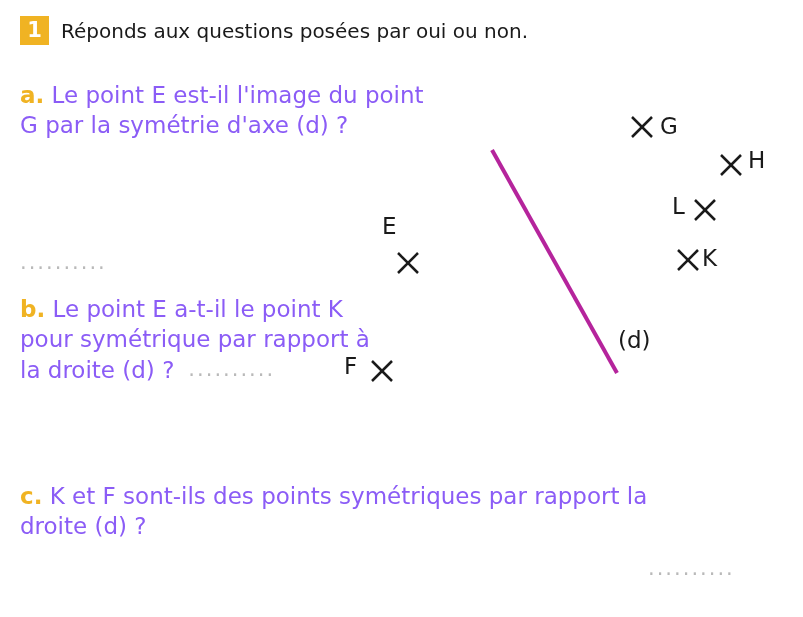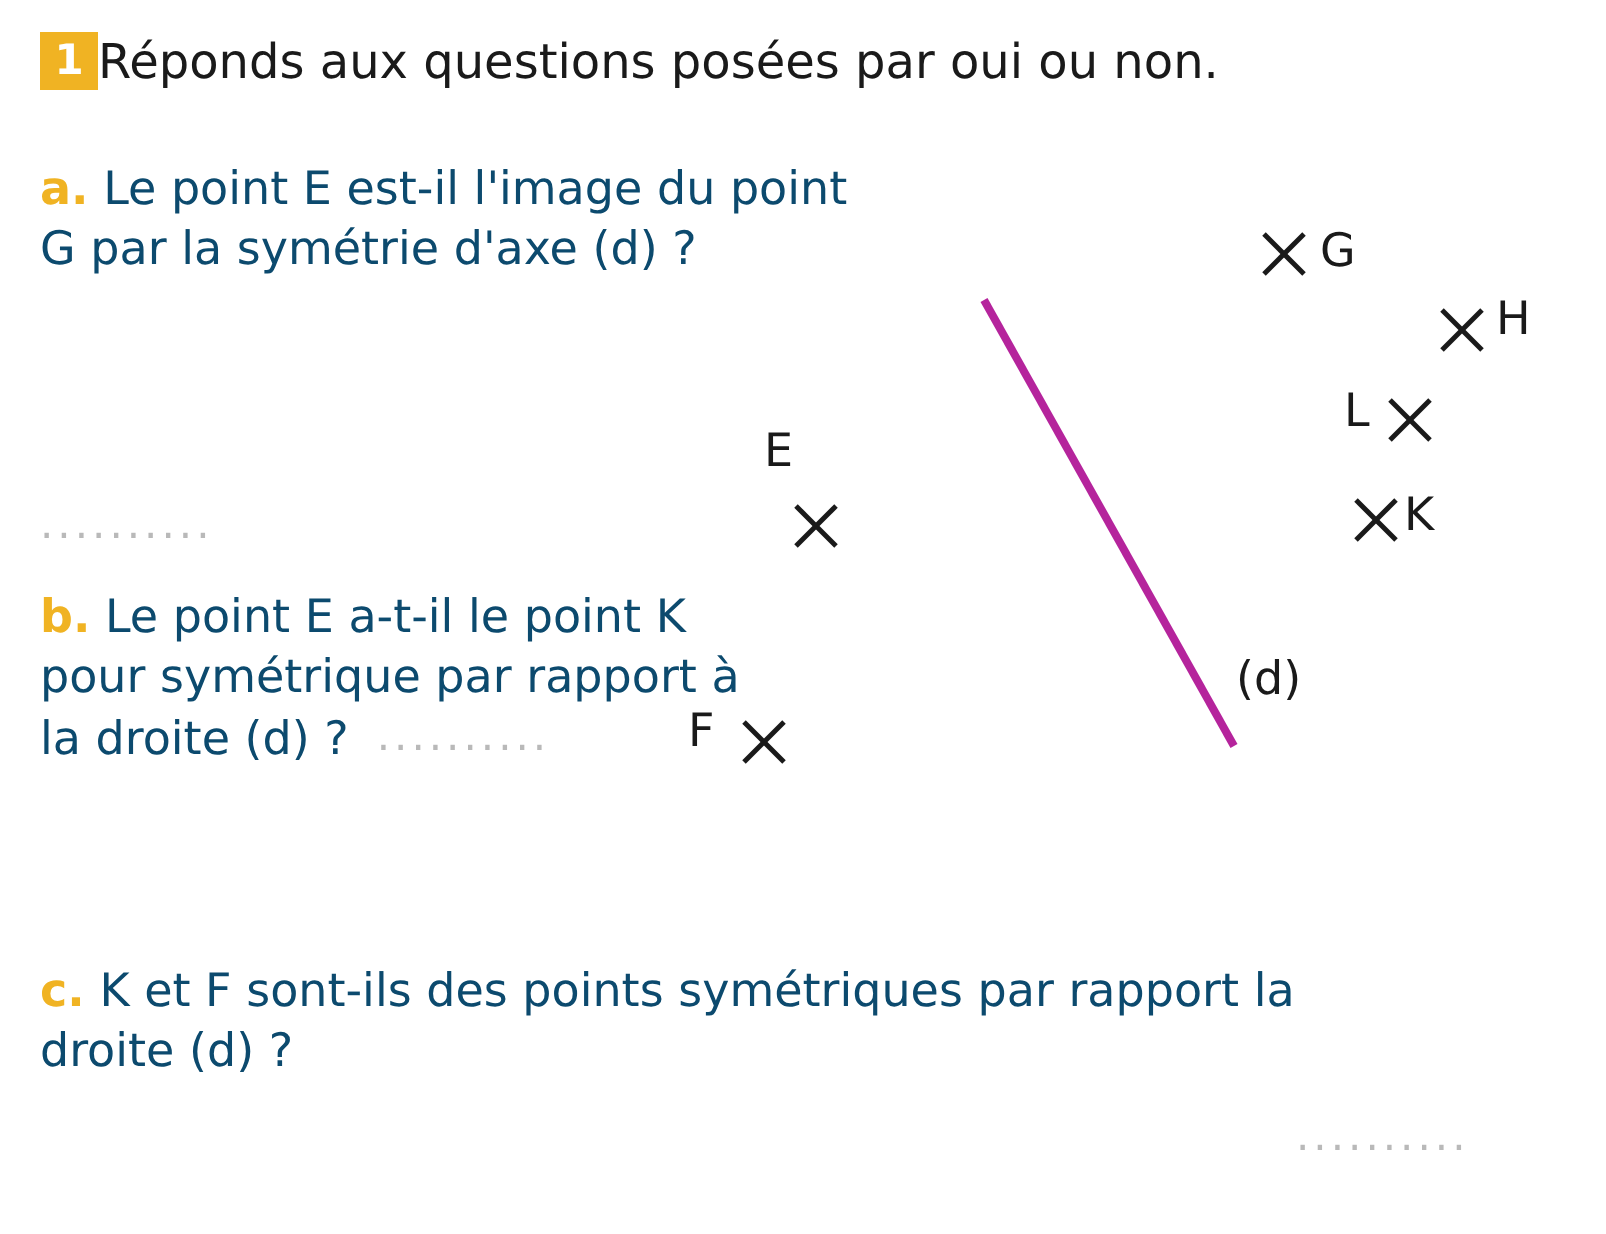--- a/index.html
+++ b/index.html
@@ -34,39 +34,39 @@
     background: #f0b323;
     color: #ffffff;
     font-size: 21px;
     font-weight: bold;
     display: flex;
     align-items: center;
     justify-content: center;
     line-height: 1;
   }
   .ex-instruction {
-    margin-left: 0;
-    font-size: 24px;
+    margin-left: 12px;
+    font-size: 20px;
     color: #1a1a1a;
     white-space: nowrap;
   }
 
   
   .question {
     position: absolute;
     font-size: 23px;
     line-height: 1.32;
     color: #1a1a1a;
   }
   .q-letter {
     color: #f0b323;
     font-weight: bold;
   }
   .q-text {
-    color: #0c4a6e;
+    color: #8b5cf6;
   }
   .q-a { left: 20px; top: 80px; width: 420px; }
   .q-b { left: 20px; top: 294px; width: 360px; }
   .q-c { left: 20px; top: 481px; width: 700px; }
 
   .dots {
     color: #b9b9b9;
     letter-spacing: 2px;
     font-size: 21px;
   }

